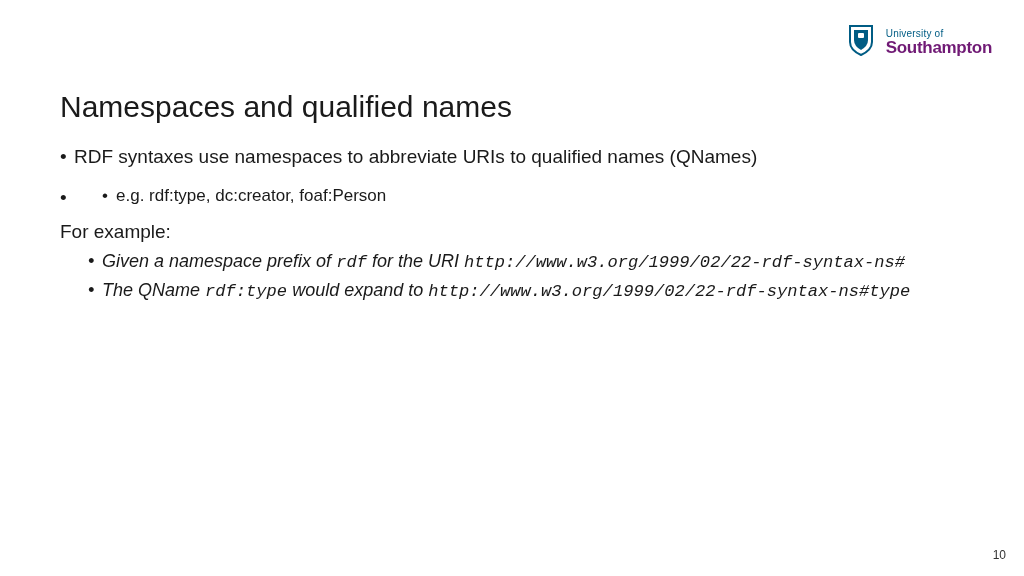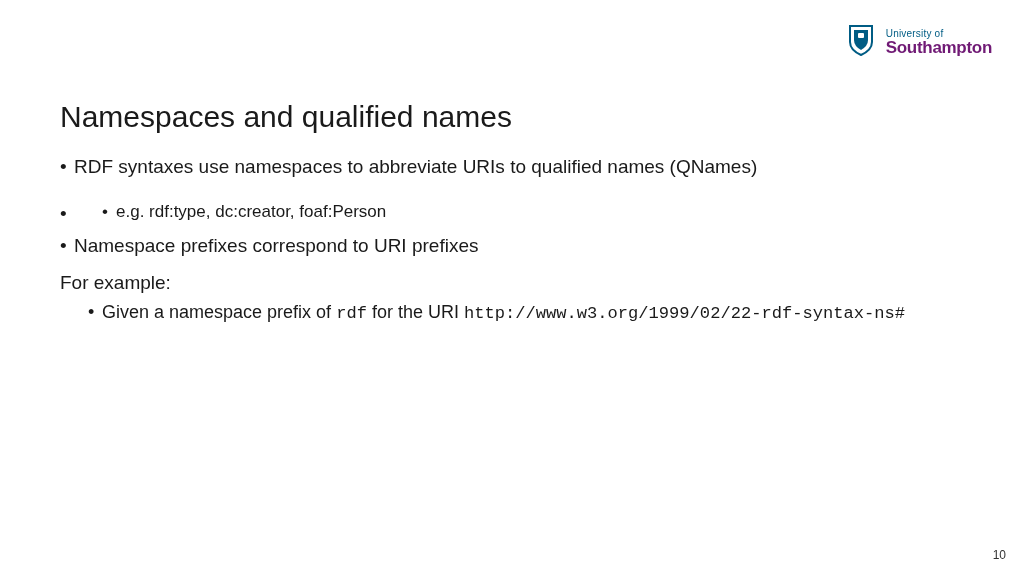--- a/index.html
+++ b/index.html
@@ -35,21 +35,21 @@
   letter-spacing: 0.2px;
 }
 .logo-text .line2 {
   font-size: 17px;
   font-weight: bold;
   color: #701a75;
   letter-spacing: -0.3px;
 }
 .content {
   position: absolute;
-  top: 100px;
+  top: 90px;
   left: 60px;
   right: 60px;
 }
 .title {
   font-size: 30px;
   font-weight: 400;
   color: #1a1a1a;
   margin-bottom: 18px;
 }
 ul.main {
@@ -65,21 +65,21 @@
 }
 ul.main > li::before {
   content: "•";
   position: absolute;
   left: 0;
   top: 0;
 }
 ul.sub {
   list-style: none;
   padding-left: 28px;
-  margin-top: 18px;
+  margin-top: 12px;
 }
 ul.sub > li {
   font-size: 17px;
   line-height: 1.5;
   padding-left: 14px;
   position: relative;
 }
 ul.sub > li::before {
   content: "•";
   position: absolute;
@@ -87,20 +87,21 @@
   top: 0;
 }
 .example-label {
   font-size: 19px;
   margin-top: 12px;
   margin-bottom: 4px;
 }
 ul.example {
   list-style: none;
   padding-left: 28px;
+  font-style: italic;
 }
 ul.example > li {
   font-size: 18px;
   line-height: 1.6;
   padding-left: 14px;
   position: relative;
 }
 ul.example > li::before {
   content: "•";
   position: absolute;
@@ -139,24 +140,26 @@
 
 <div class="content">
   <h1 class="title">Namespaces and qualified names</h1>
   <ul class="main">
     <li>RDF syntaxes use namespaces to abbreviate URIs to qualified names (QNames)</li>
     <li>
       <ul class="sub">
         <li>e.g. rdf:type, dc:creator, foaf:Person</li>
       </ul>
     </li>
-    <li>Namespace prefixes correspond to URI prefixes</li>
   </ul>
 
   <div class="example-label">For example:</div>
   <ul class="example">
     <li>
       <span>Given a namespace prefix of </span><span class="mono">rdf</span><span> for the URI </span><span class="mono">http://www.w3.org/1999/02/22-rdf-syntax-ns#</span>
     </li>
+    <li>
+      <span>The QName </span><span class="mono">rdf:type</span><span> would expand to </span><span class="mono">http://www.w3.org/1999/02/22-rdf-syntax-ns#type</span>
+    </li>
   </ul>
 </div>
 
 <div class="page-num">10</div>
 
 </body></html>

